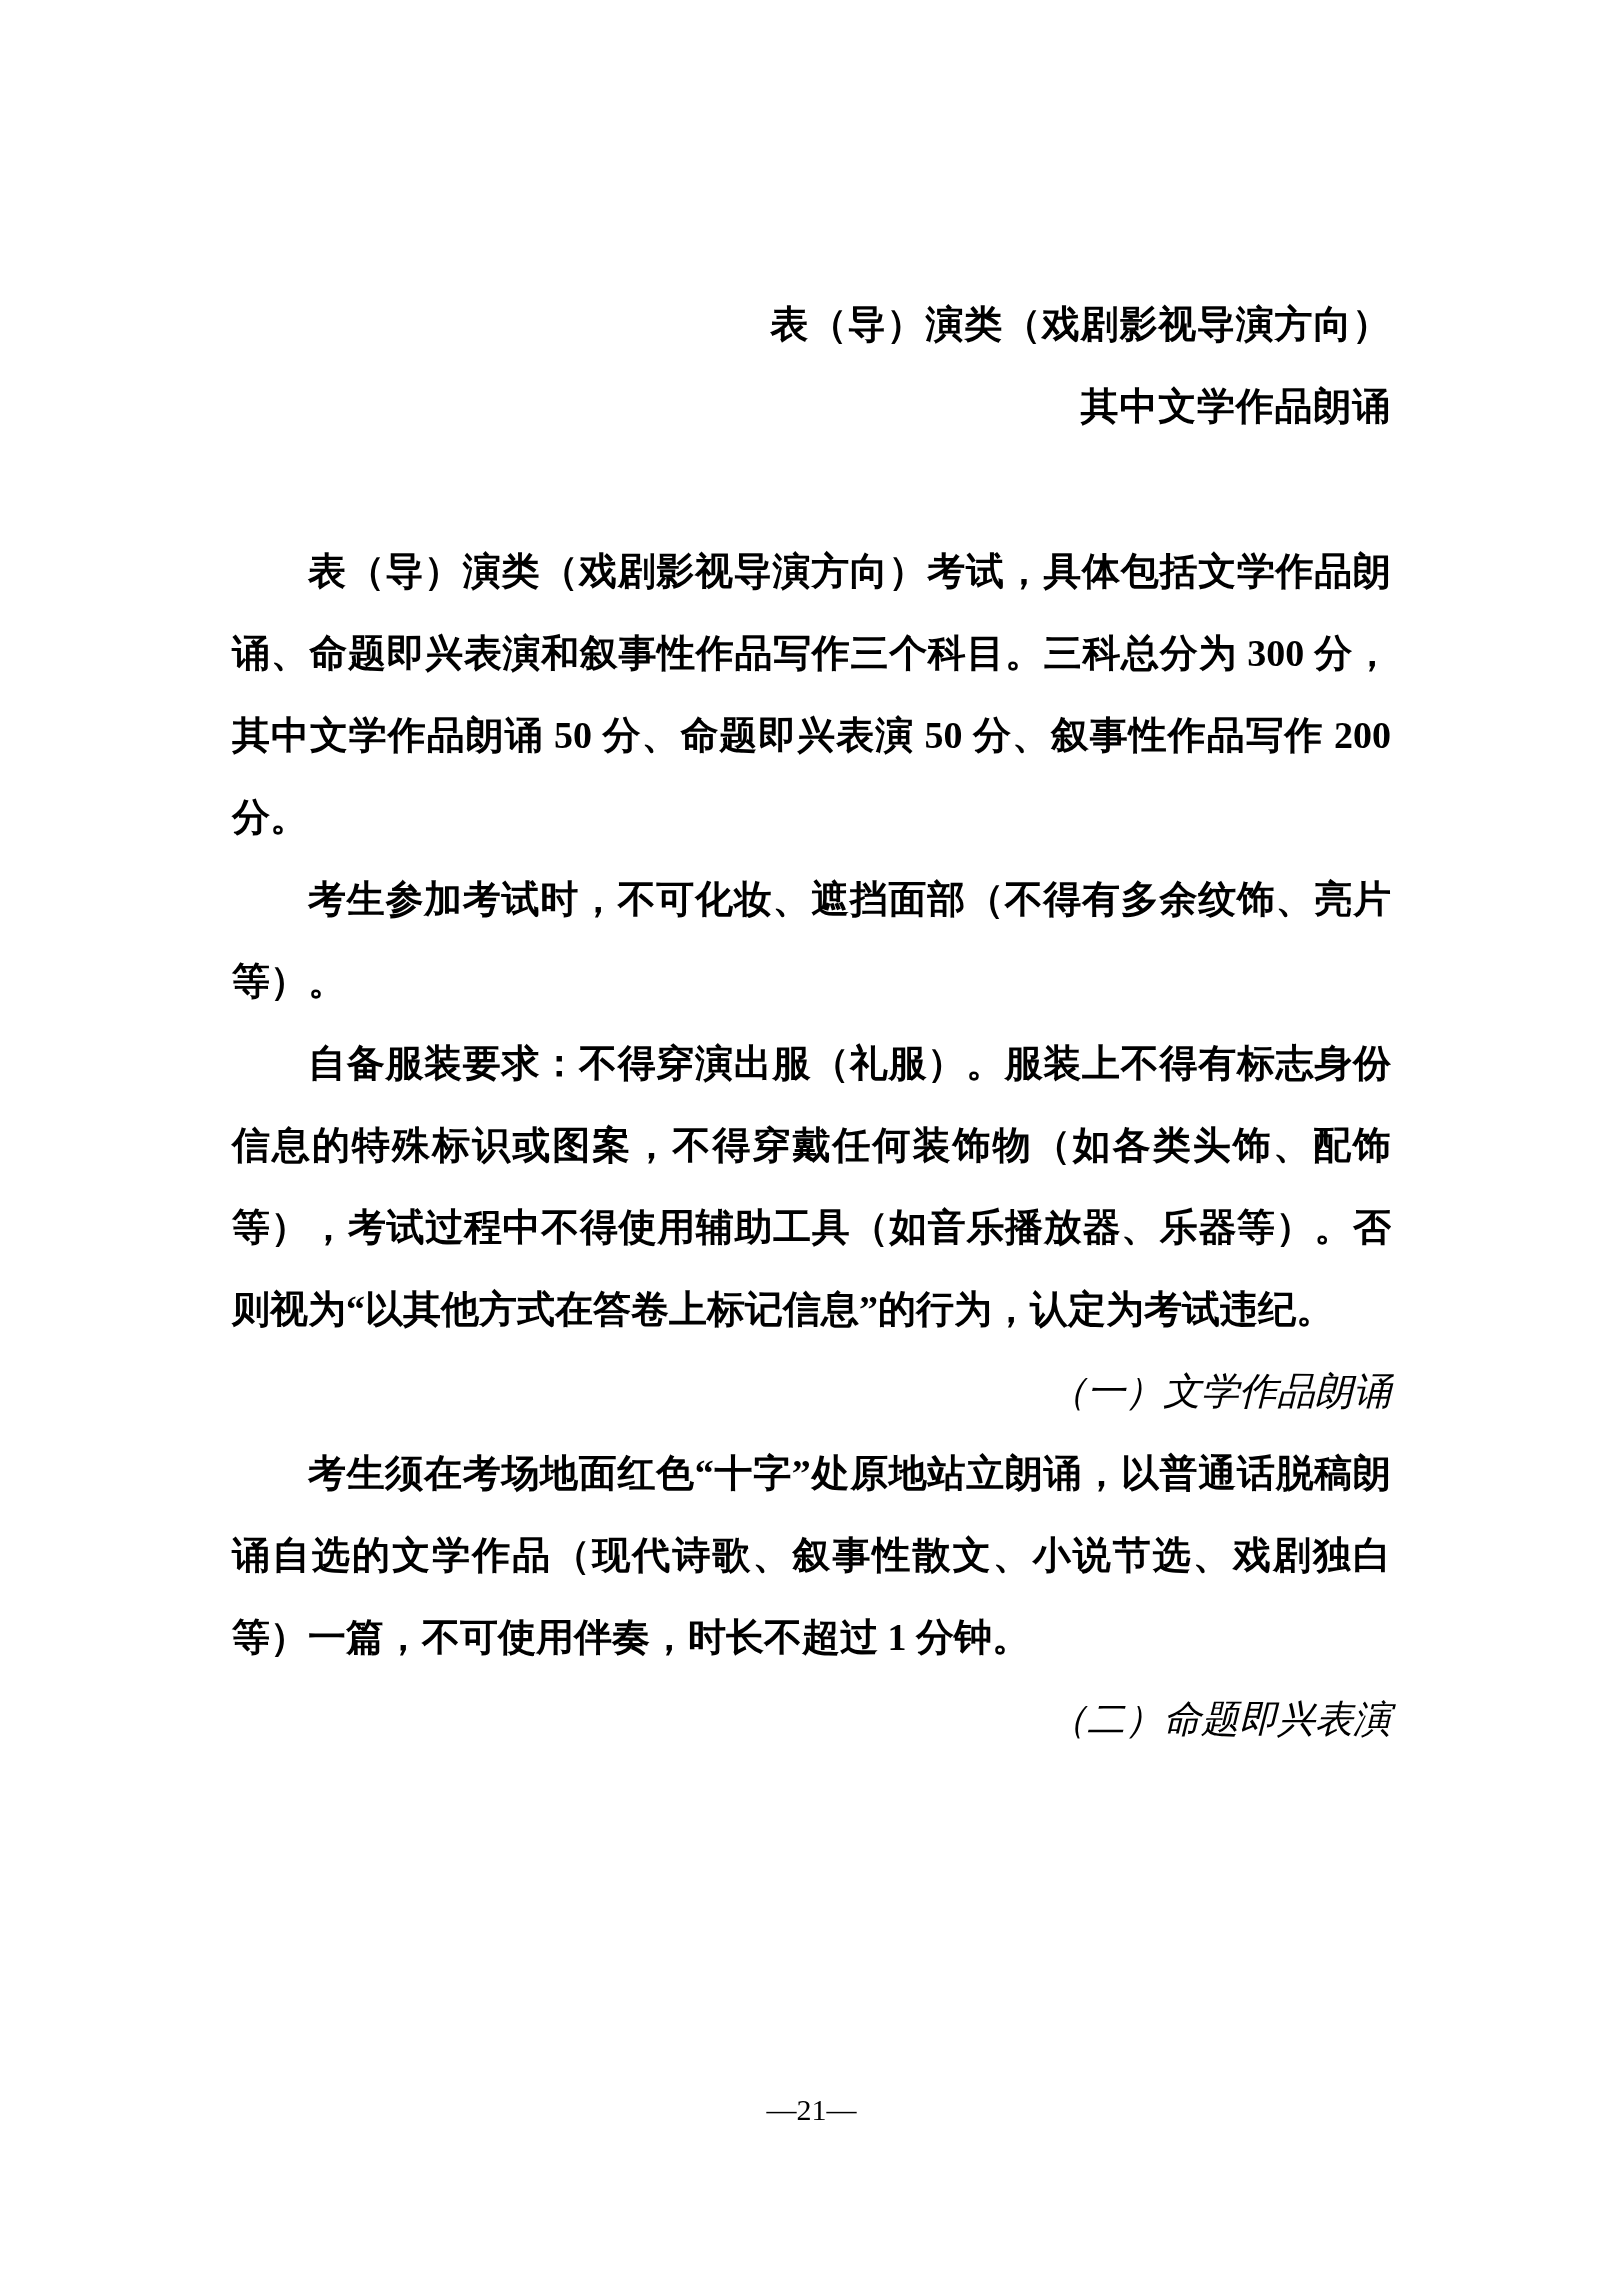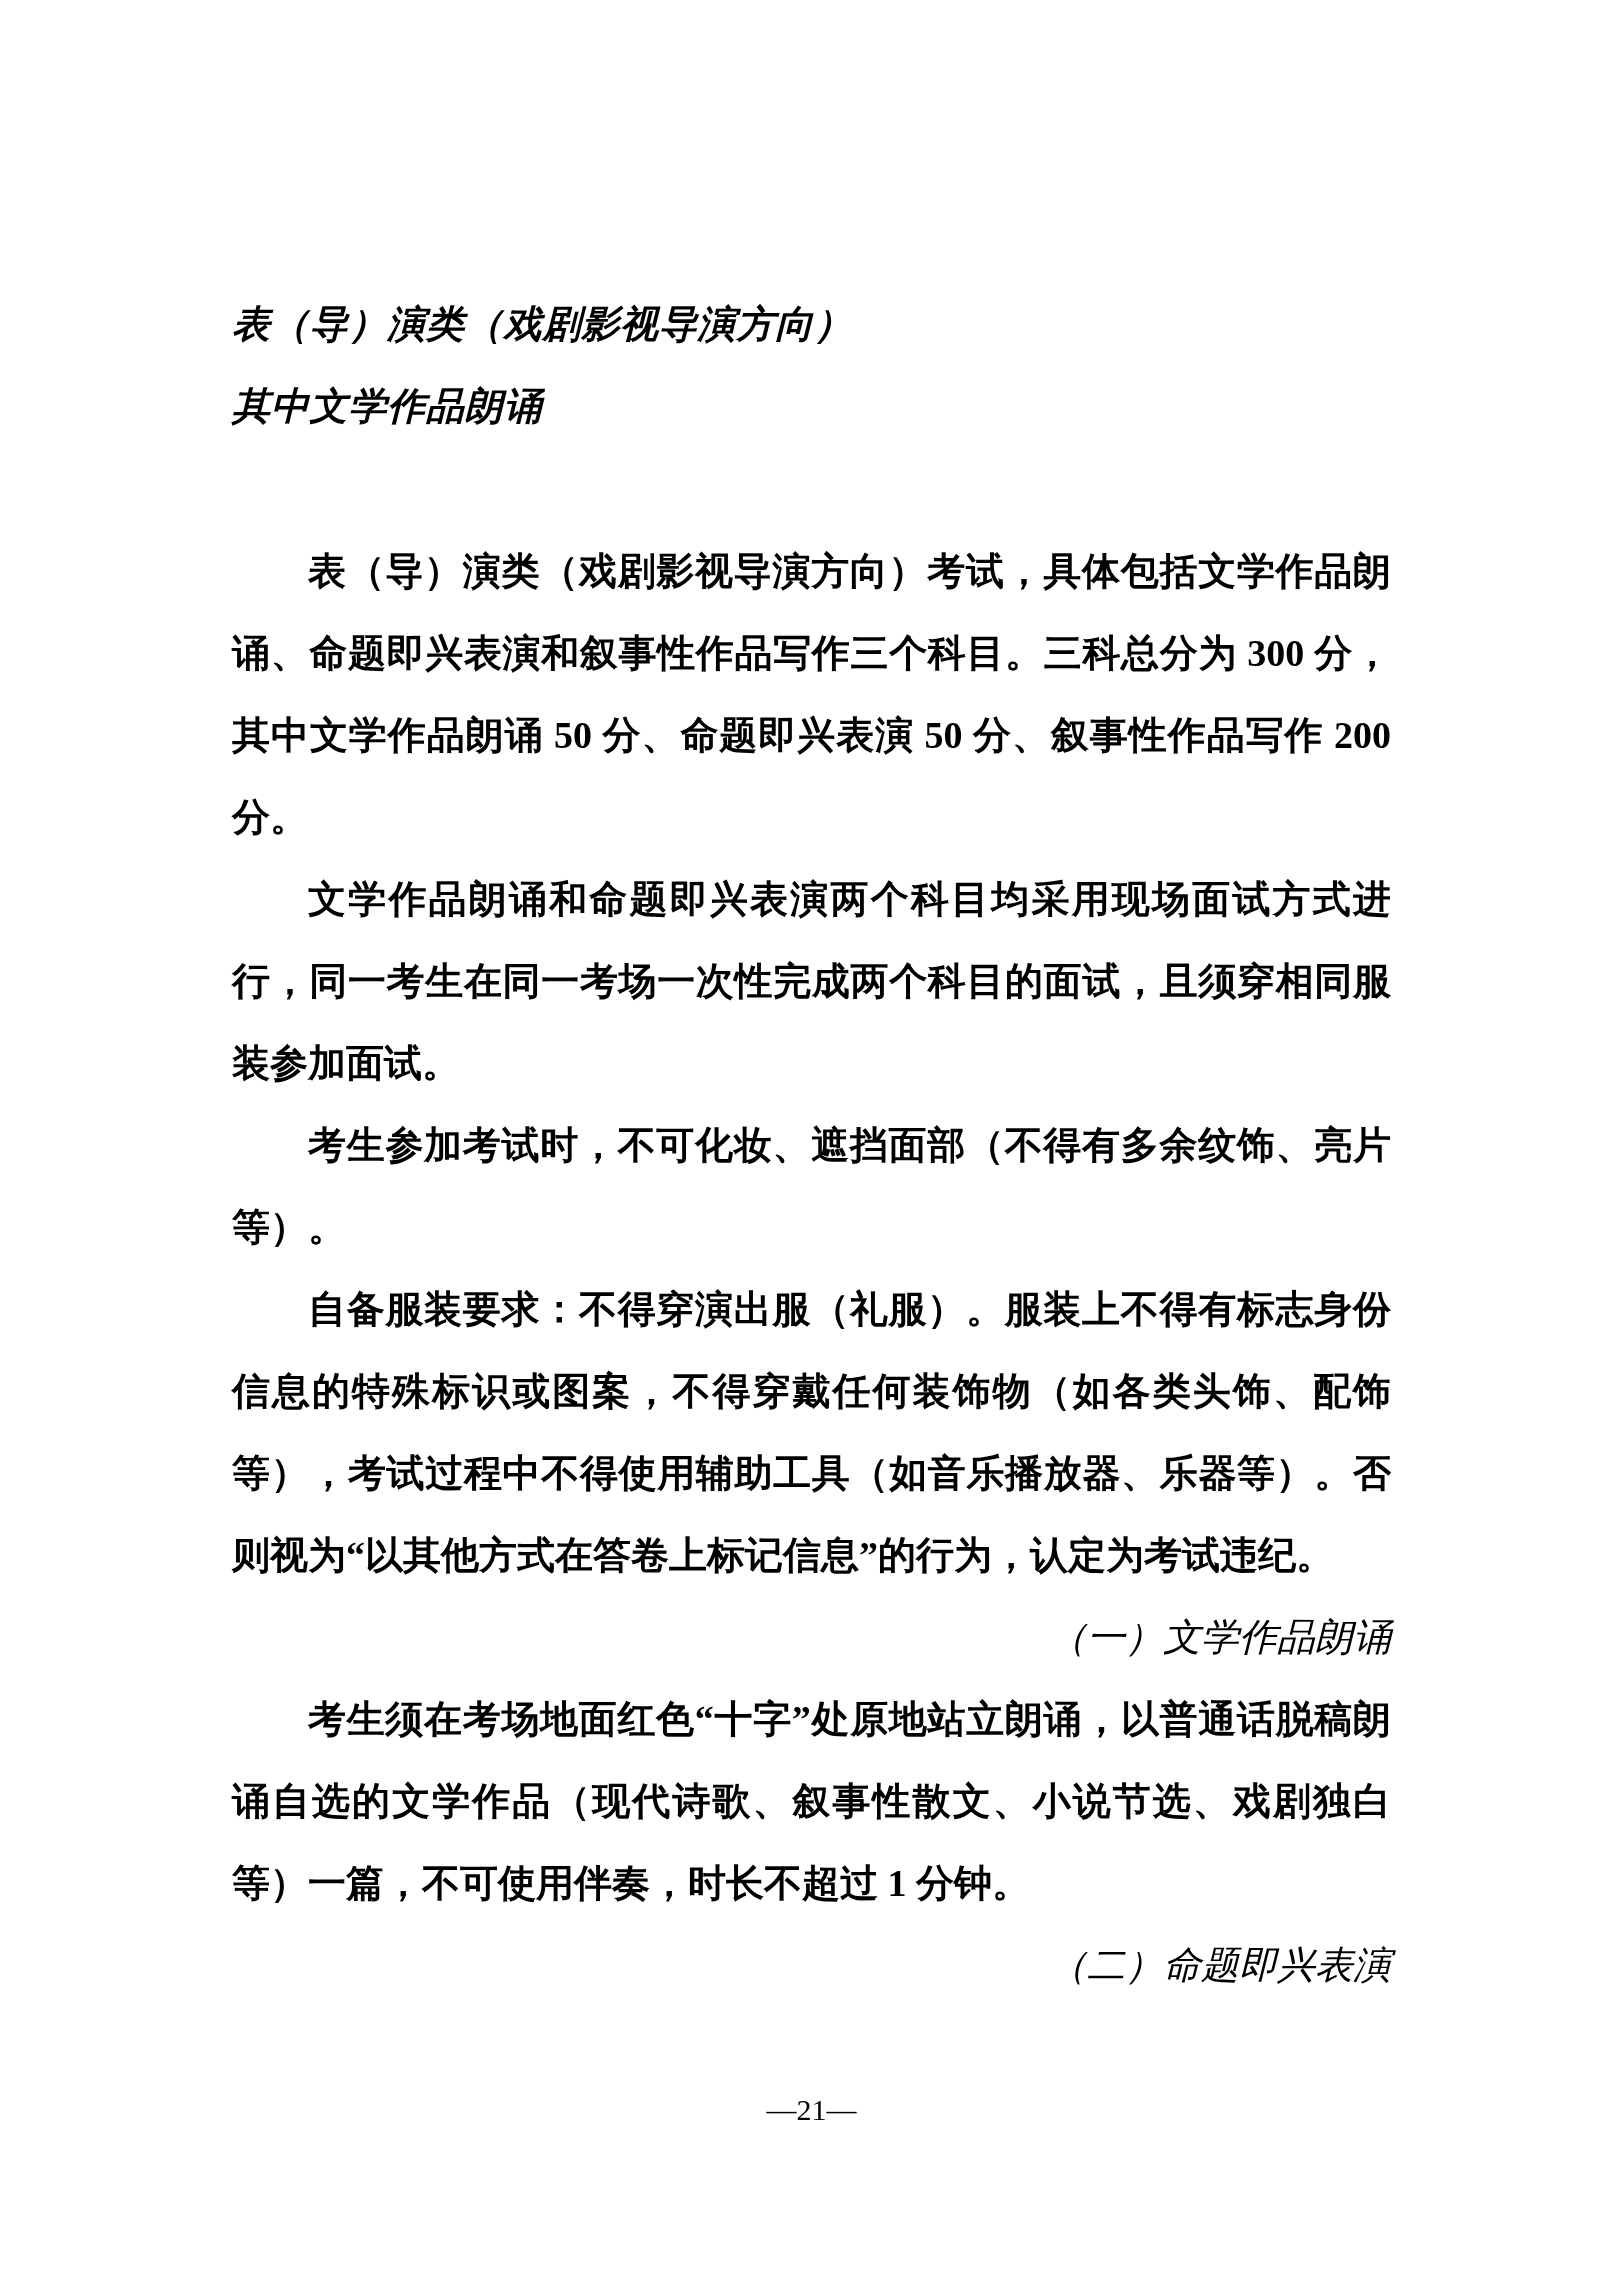--- a/index.html
+++ b/index.html
@@ -19,24 +19,23 @@
     position: absolute;
     left: 232px;
     top: 283px;
     width: 1159px;
   }
   .doc-title {
     font-family: "Liberation Sans", "DejaVu Sans", sans-serif;
     font-weight: bold;
     font-size: 38px;
     line-height: 82px;
-    text-align: left;
+    text-align: right;
     letter-spacing: 0.8px;
     margin: 0;
-    font-style: italic;
   }
   .body-text {
     margin-top: 83px;
     font-family: "Liberation Serif", "DejaVu Serif", serif;
     font-size: 38px;
     line-height: 82px;
   }
   .para {
     margin: 0;
     text-indent: 2em;
@@ -78,21 +77,20 @@
 
     <h1 class="doc-title">表（导）演类（戏剧影视导演方向）</h1>
 
     <h1 class="doc-title">其中文学作品朗诵</h1>
 
     <div class="body-text">
 
       <p class="para">表（导）演类（戏剧影视导演方向）考试，具体包括文学作品朗诵、命题即兴表演和叙事性作品写作三个科目。三科总分为 300 分，其中文学作品朗诵 50 分、命题即兴表演 50 分、叙事性作品写作 200 分。</p>
 
 
-      <p class="para">文学作品朗诵和命题即兴表演两个科目均采用现场面试方式进行，同一考生在同一考场一次性完成两个科目的面试，且须穿相同服装参加面试。</p>
 
       <p class="para">考生参加考试时，不可化妆、遮挡面部（不得有多余纹饰、亮片等）。</p>
 
       <p class="para">自备服装要求：不得穿演出服（礼服）。服装上不得有标志身份信息的特殊标识或图案，不得穿戴任何装饰物（如各类头饰、配饰等），考试过程中不得使用辅助工具（如音乐播放器、乐器等）。否则视为“以其他方式在答卷上标记信息”的行为，认定为考试违纪。</p>
 
       <p class="sub-heading">（一）文学作品朗诵</p>
 
       <p class="para">考生须在考场地面红色“十字”处原地站立朗诵，以普通话脱稿朗诵自选的文学作品（现代诗歌、叙事性散文、小说节选、戏剧独白等）一篇，不可使用伴奏，时长不超过 1 分钟。</p>
 
       <p class="sub-heading">（二）命题即兴表演</p>

